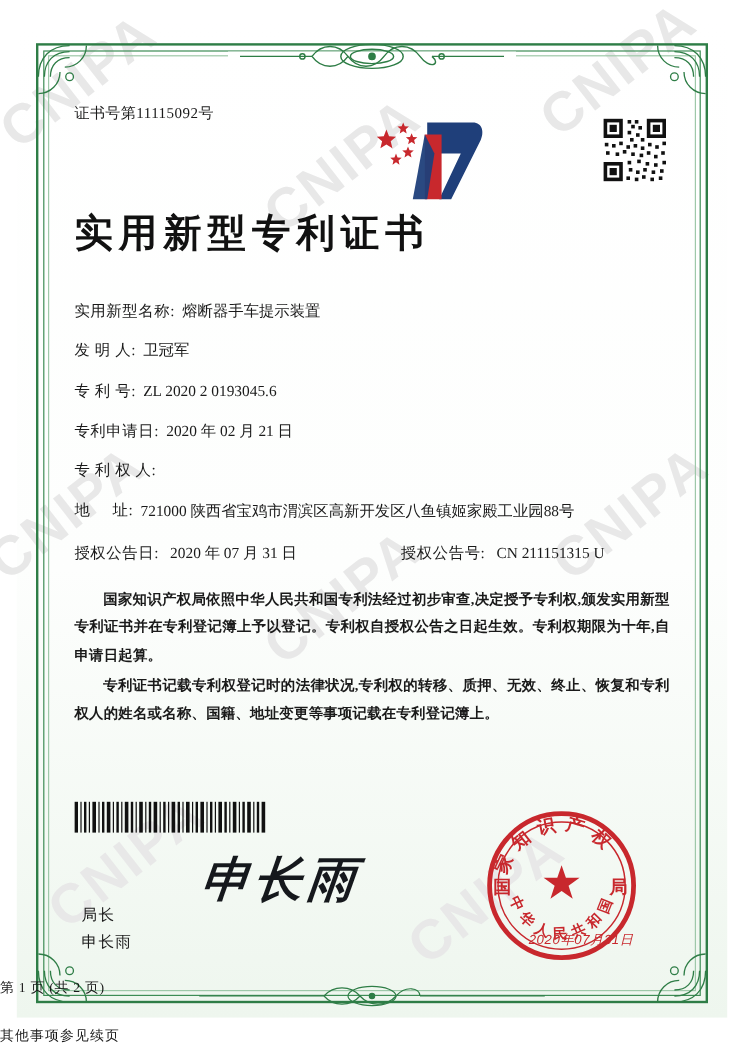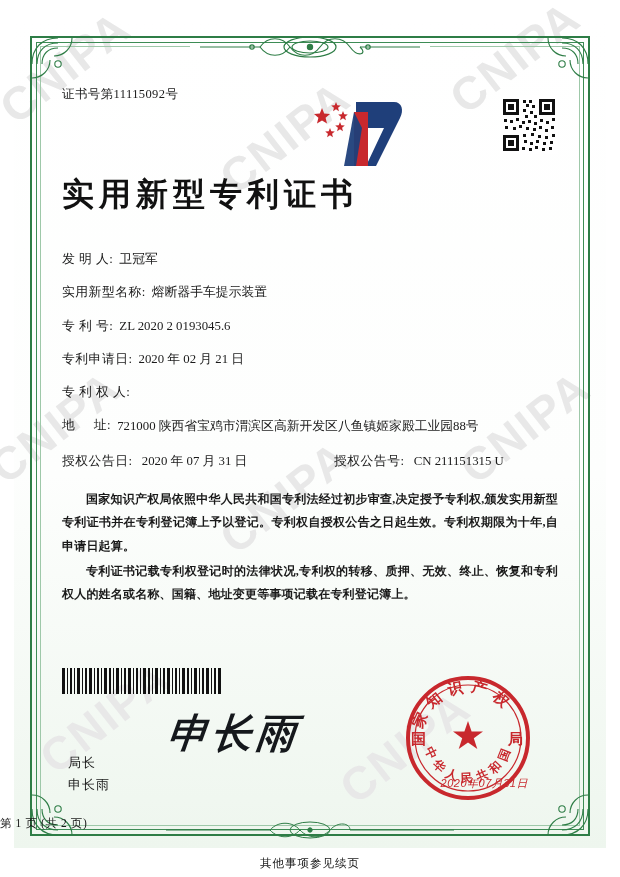--- a/index.html
+++ b/index.html
@@ -239,21 +239,21 @@
     top: 816px;
     text-align: left;
     font-size: 11.5px;
     letter-spacing: 0.6px;
   }
 
   .footer-note {
     position: absolute;
     left: 0; right: 0;
     top: 856px;
-    text-align: center;
+    text-align: left;
     font-size: 11.5px;
     letter-spacing: 1px;
     color: #1a1a1a;
   }
 </style>
 </head>
 <body>
 
 <div id="certificate">
 
@@ -429,27 +429,27 @@
           <rect x="49" y="51" width="3" height="3"></rect>
         </g>
       </svg>
     </div>
 
     <div class="title">实用新型专利证书</div>
 
     <div class="fields">
 
       <div class="field-row">
+        <span class="f-label">实用新型名称:</span>
+        <span class="f-value">熔断器手车提示装置</span>
+      </div>
+
+      <div class="field-row">
         <span class="f-label">发 明 人:</span>
         <span class="f-value">卫冠军</span>
-      </div>
-
-      <div class="field-row">
-        <span class="f-label">实用新型名称:</span>
-        <span class="f-value">熔断器手车提示装置</span>
       </div>
 
       <div class="field-row">
         <span class="f-label">专 利 号:</span>
         <span class="f-value">ZL 2020 2 0193045.6</span>
       </div>
 
       <div class="field-row">
         <span class="f-label">专利申请日:</span>
         <span class="f-value">2020 年 02 月 21 日</span>

